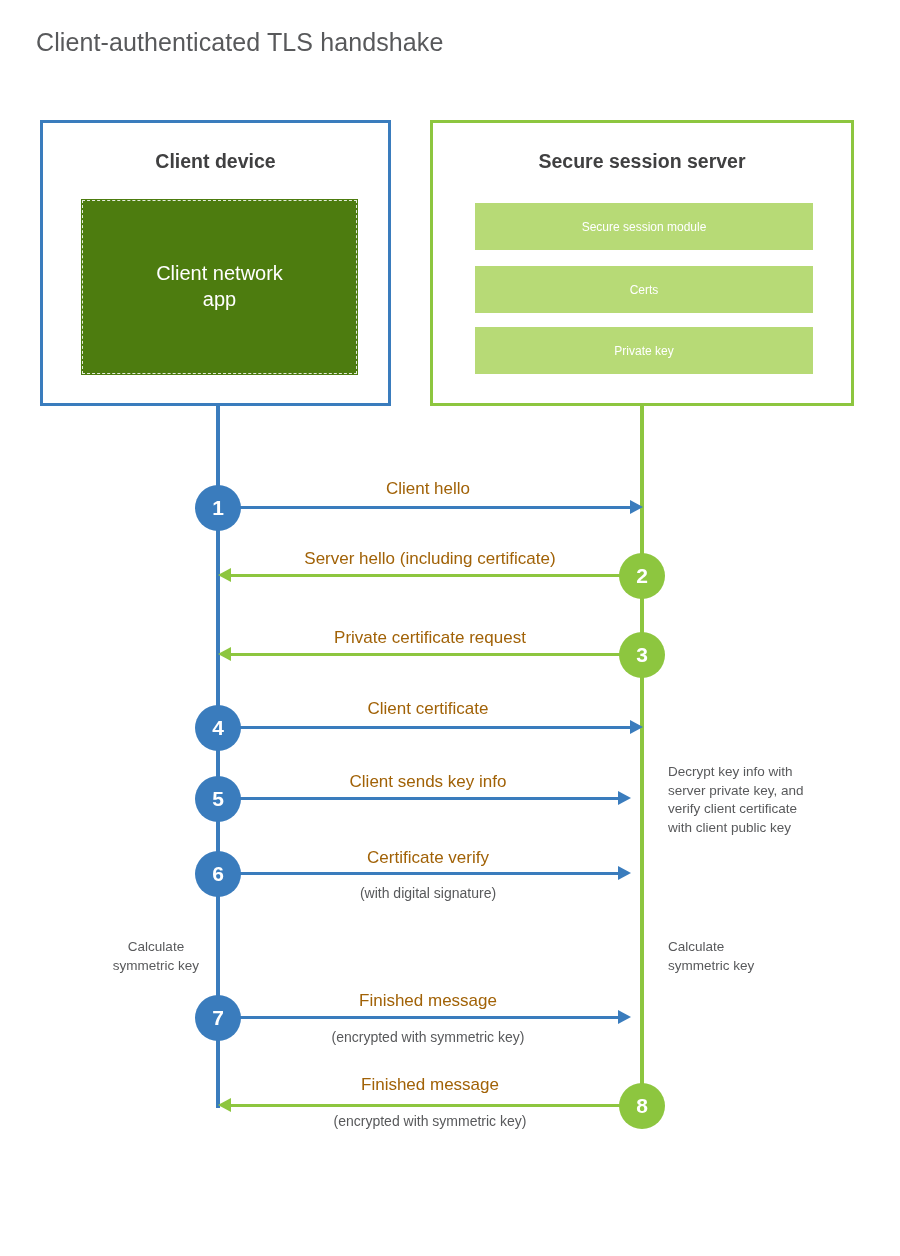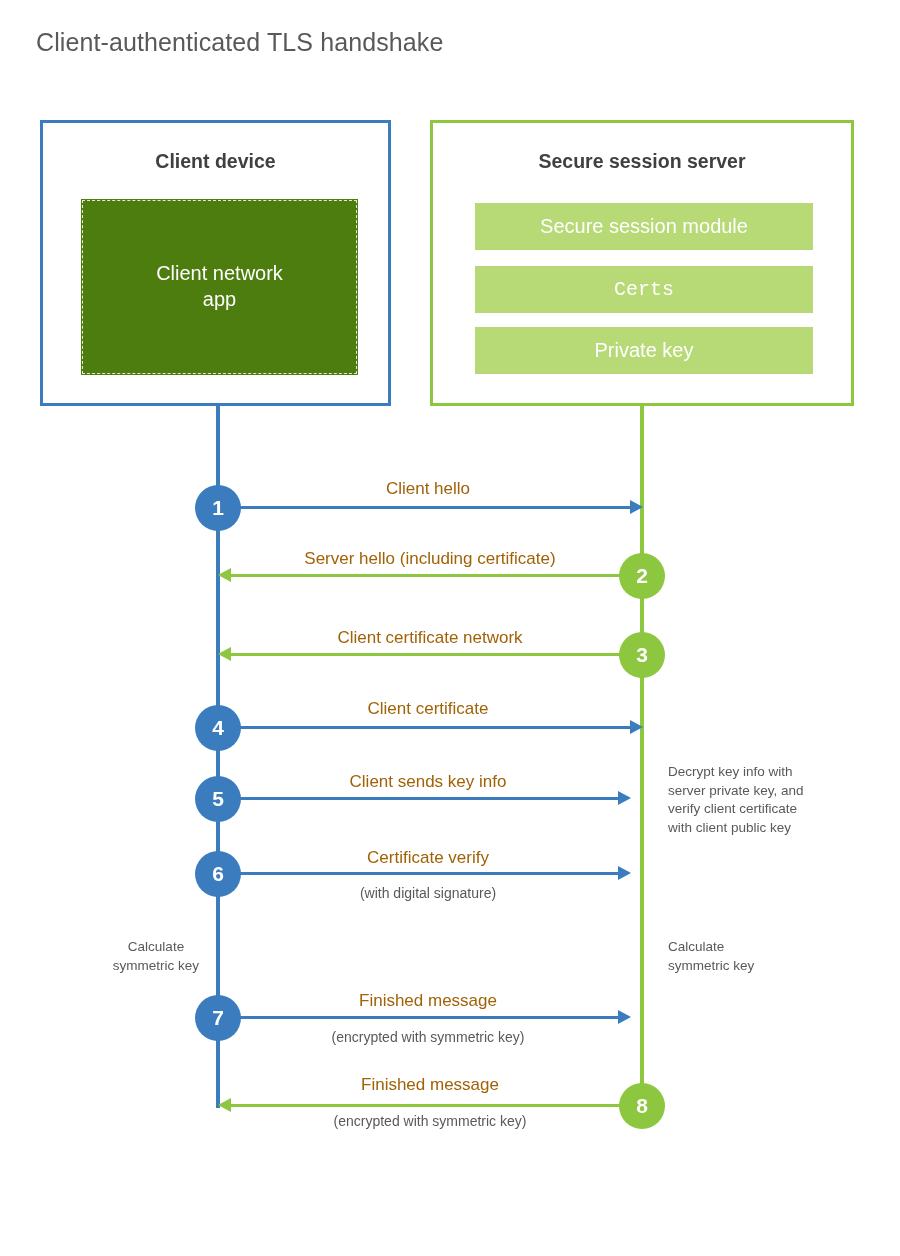--- a/index.html
+++ b/index.html
@@ -34,24 +34,24 @@
     outline:1px dashed rgba(255,255,255,.85);outline-offset:-2px;
     display:flex;align-items:center;justify-content:center;
     color:#ffffff;font-size:20px;font-weight:400;line-height:1.28;text-align:center;
   }
 
   
   .srv-block{
     position:absolute;left:42px;width:338px;height:47px;
     background:#b7da76;color:#ffffff;
     display:flex;align-items:center;justify-content:center;
-    font-size:20px;font-weight:400;
+    font-size:12px;font-weight:400;
   }
   .srv-b1{top:80px;}
-  .srv-b2{top:143px;font-family:Liberation Mono, monospace;}
+  .srv-b2{top:143px;}
   .srv-b3{top:204px;}
 
   
   .lifeline{position:absolute;width:4px;}
   .lifeline-client{left:216px;top:403px;height:705px;background:#3a7cbd;}
   .lifeline-server{left:640px;top:403px;height:703px;background:#8dc63f;}
 
   
   .msg{position:absolute;}
   .msg-line{position:absolute;height:3px;}
@@ -129,21 +129,21 @@
     <div class="msg-line" style="left:231px;top:574px;width:411px;"></div>
     <div class="msg-head" style="left:218px;top:568px;"></div>
   </div>
   <div class="msg-label" style="left:220px;top:549px;width:420px;">Server hello (including certificate)</div>
   <div class="step green-c" style="left:619px;top:553px;">2</div>
 
   <div class="msg green rtl">
     <div class="msg-line" style="left:231px;top:653px;width:411px;"></div>
     <div class="msg-head" style="left:218px;top:647px;"></div>
   </div>
-  <div class="msg-label" style="left:220px;top:628px;width:420px;">Client certificate network</div>
+  <div class="msg-label" style="left:220px;top:628px;width:420px;">Private certificate request</div>
   <div class="step green-c" style="left:619px;top:632px;">3</div>
 
   <div class="msg blue ltr">
     <div class="msg-line" style="left:218px;top:726px;width:420px;"></div>
     <div class="msg-head" style="left:630px;top:720px;"></div>
   </div>
   <div class="msg-label" style="left:218px;top:699px;width:420px;">Client certificate</div>
   <div class="step blue-c" style="left:195px;top:705px;">4</div>
 
   <div class="msg blue ltr">

